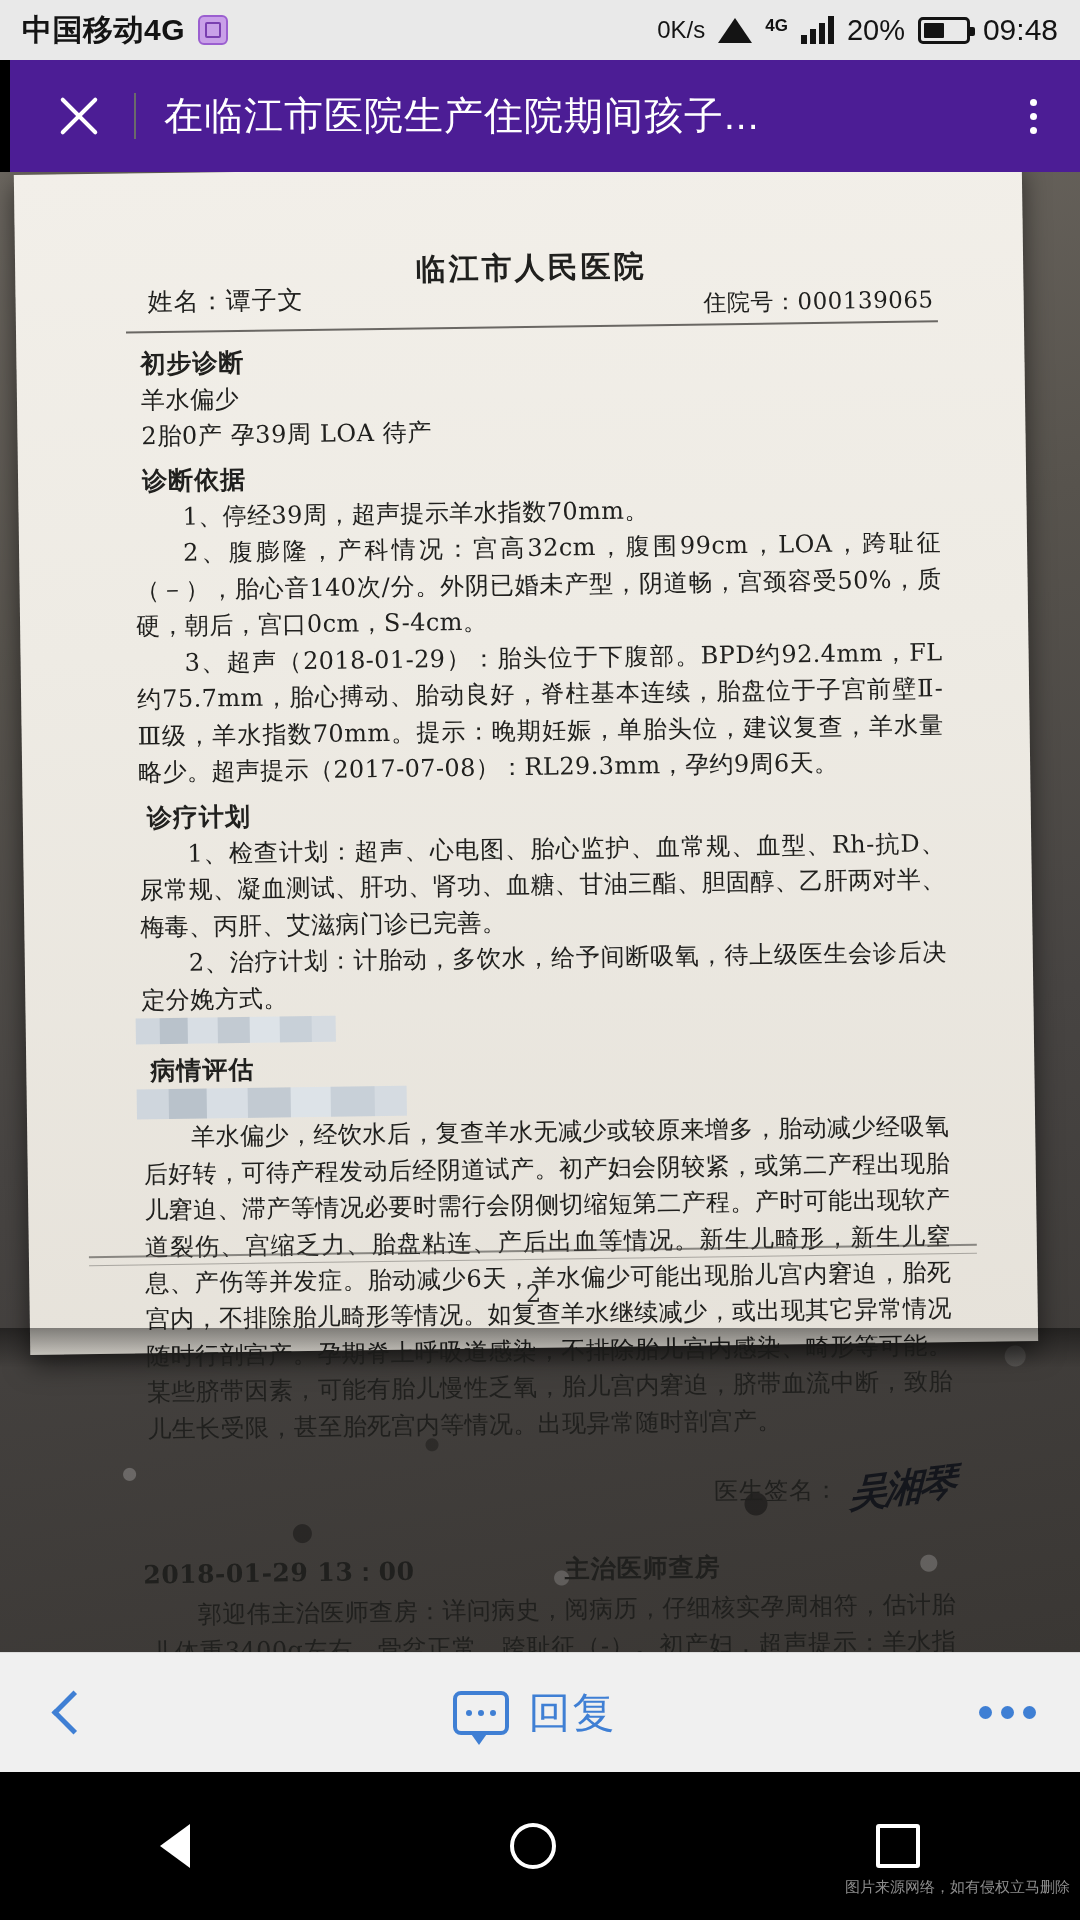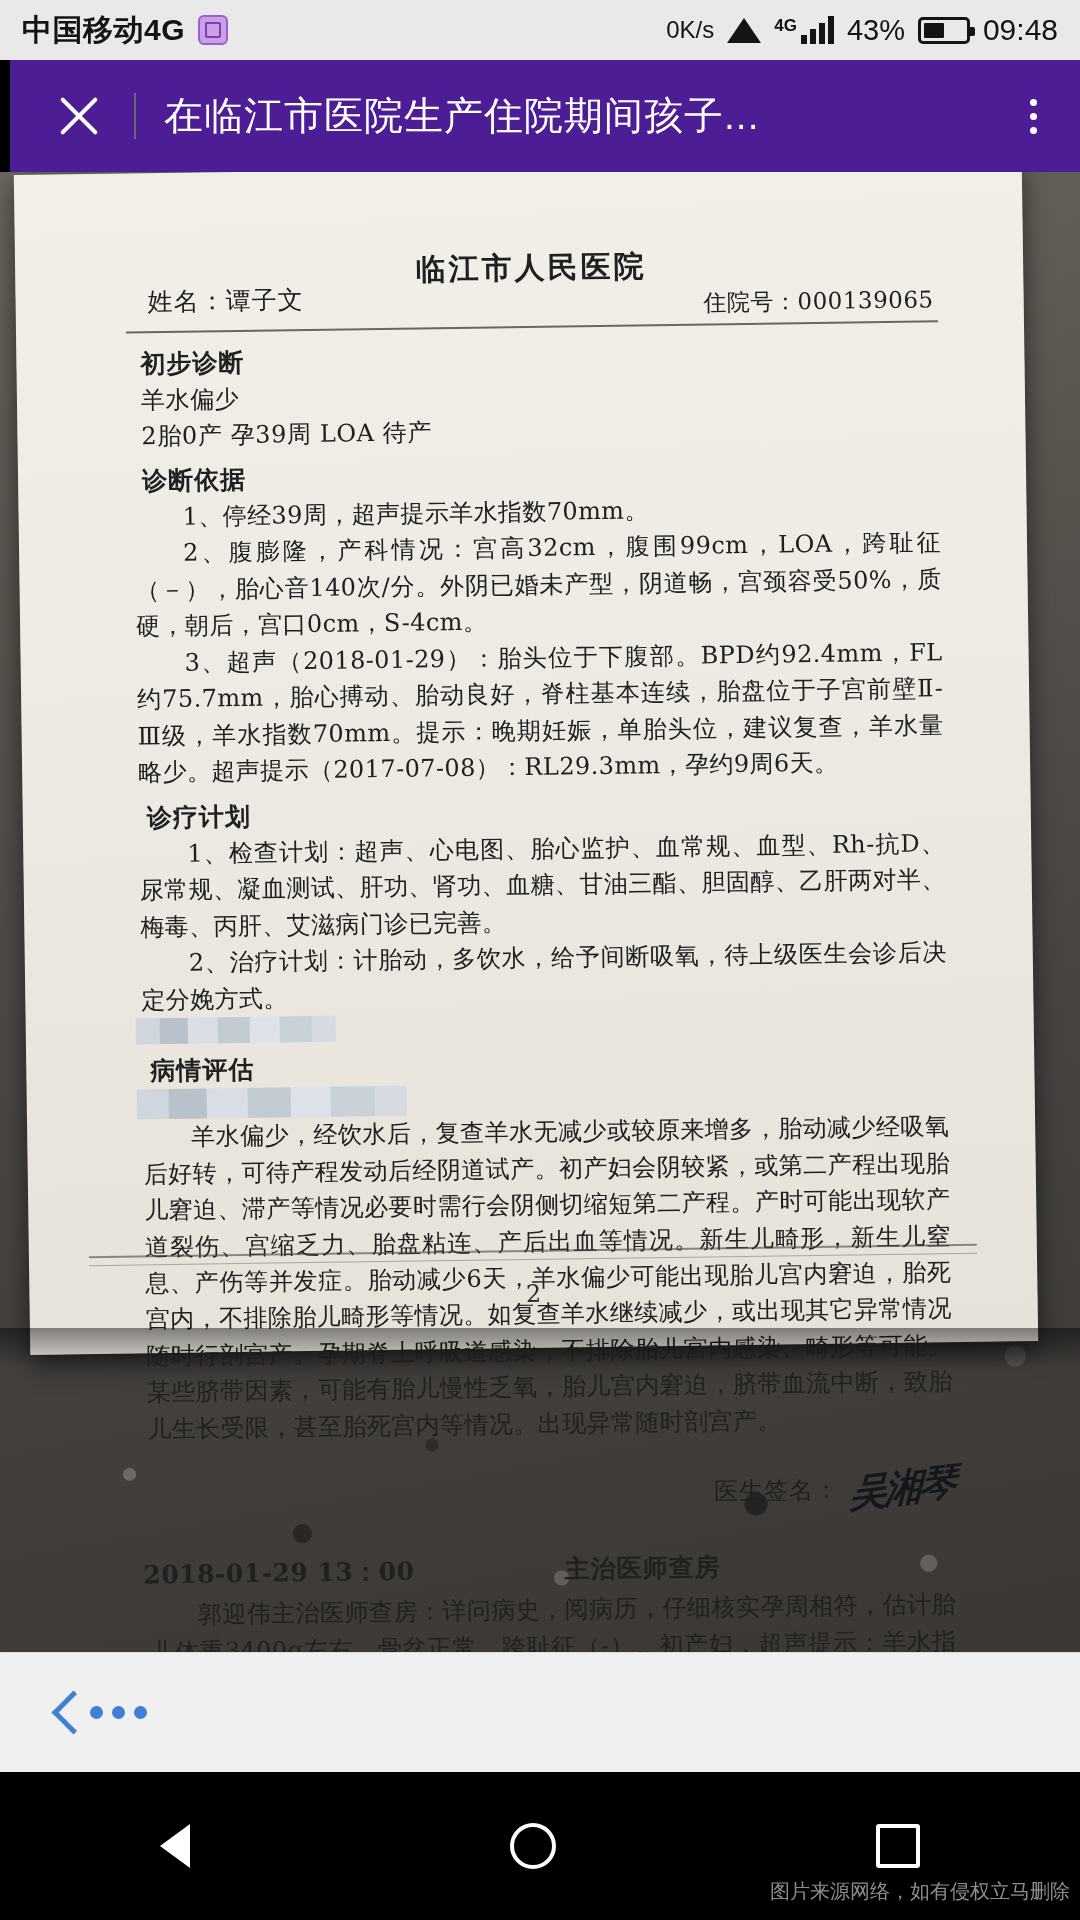--- a/index.html
+++ b/index.html
@@ -33,21 +33,21 @@
   .netspeed { font-size: 24px; color: #141414; font-weight: 500; }
   .wifi {
     width: 34px; height: 26px; position: relative;
   }
   .wifi::before {
     content: ""; position: absolute; left: 0; bottom: 0;
     width: 0; height: 0;
     border-left: 17px solid transparent; border-right: 17px solid transparent;
     border-bottom: 25px solid #141414;
   }
-  .sig-wrap { display: flex; align-items: flex-end; gap: 3px; position: relative; }
+  .sig-wrap { display: flex; align-items: flex-end; gap: 12px; position: relative; }
   .sig-4g { font-size: 17px; font-weight: 700; align-self: flex-start; margin-right: 1px; }
   .bars { display: flex; align-items: flex-end; gap: 3px; height: 28px; }
   .bars i { display: block; width: 6px; background: #141414; }
   .bars i:nth-child(1) { height: 9px; }
   .bars i:nth-child(2) { height: 15px; }
   .bars i:nth-child(3) { height: 21px; }
   .bars i:nth-child(4) { height: 28px; }
   .batt-pct { font-size: 29px; color: #141414; font-weight: 500; }
   .batt {
     width: 52px; height: 27px; border: 3px solid #141414; border-radius: 5px;
@@ -197,21 +197,21 @@
     border-left: 10px solid transparent; border-right: 10px solid transparent;
     border-top: 14px solid #3f7fd4;
   }
   .reply-text { font-size: 42px; color: #3f7fd4; letter-spacing: 2px; }
   .dots-right { display: flex; align-items: center; gap: 9px; flex: none; }
   .dots-right i { width: 13px; height: 13px; border-radius: 50%; background: #3f7fd4; }
 
   
   .watermark {
     position: absolute; right: 10px; top: 1878px;
-    font-size: 20px; color: #8d8d8d;
+    font-size: 15px; color: #8d8d8d;
     font-family: "Liberation Sans", sans-serif;
   }
 
   
   .nav-bar {
     position: absolute; top: 1772px; left: 0; width: 1080px; height: 148px;
     background: #000; display: flex; align-items: center; justify-content: space-around;
   }
   .nav-back {
     width: 0; height: 0; border-top: 22px solid transparent; border-bottom: 22px solid transparent;
@@ -235,21 +235,21 @@
       <span class="wifi"></span>
       <span class="sig-wrap">
         <span class="sig-4g">4G</span>
         <span class="bars">
             <i></i>
             <i></i>
             <i></i>
             <i></i>
           </span>
       </span>
-      <span class="batt-pct">43%</span>
+      <span class="batt-pct">20%</span>
       <span class="batt">
           <i></i>
         </span>
       <span class="clock">09:48</span>
     </div>
   </div>
 
   <div class="app-header">
     <div class="close-btn"></div>
     <div class="hdr-divider"></div>
@@ -306,20 +306,28 @@
         <div class="page-rule"></div>
         <div class="page-rule2"></div>
         <div class="page-num">2</div>
       </div>
     </div>
     <div class="paper-shadow-edge"></div>
   </div>
 
   <div class="action-bar">
     <div class="back-chevron"></div>
+    <div class="reply-center">
+      <span class="bubble-icon">
+          <i></i>
+          <i></i>
+          <i></i>
+        </span>
+      <span class="reply-text">回复</span>
+    </div>
     <div class="dots-right">
         <i></i>
         <i></i>
         <i></i>
       </div>
   </div>
 
   <div class="nav-bar">
     <div class="nav-back"></div>
     <div class="nav-home"></div>

